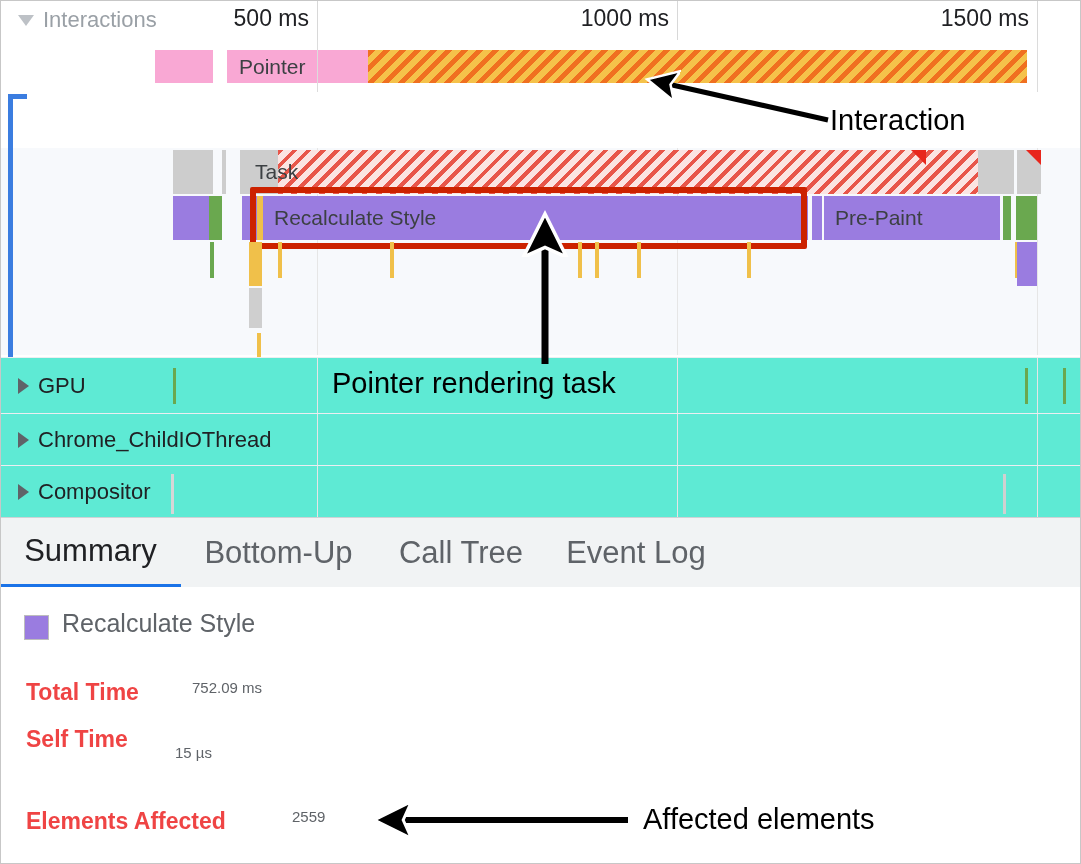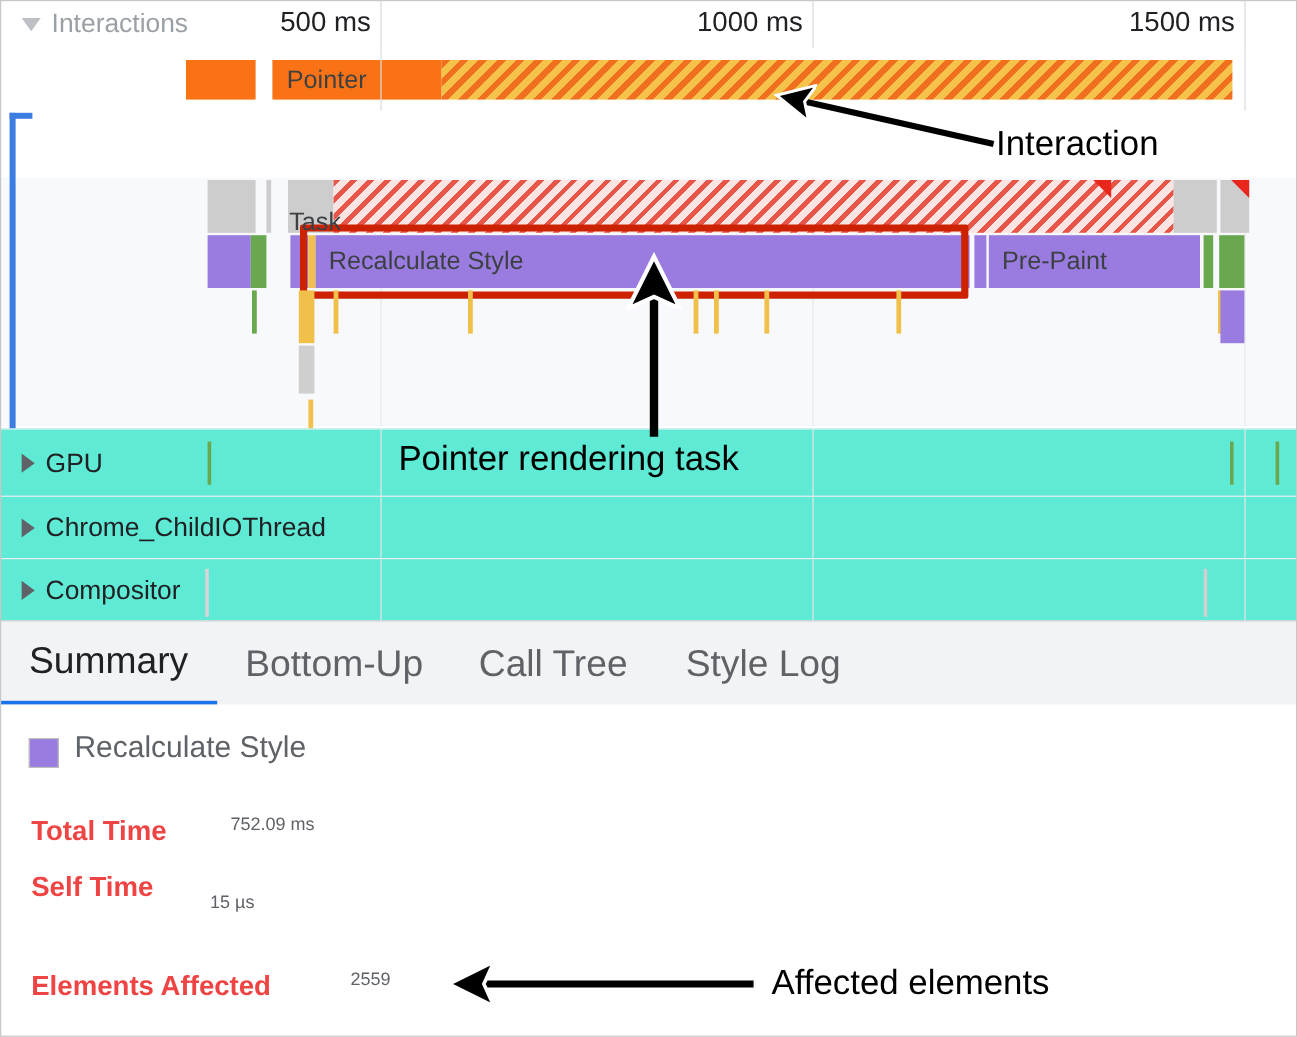--- a/index.html
+++ b/index.html
@@ -44,21 +44,21 @@
     position:absolute;top:0;height:40px;width:1px;background:#d8d8d8;
   }
   .ruler-text{
     position:absolute;top:5px;font-size:23px;color:#202124;
     transform:translateX(-100%);padding-right:8px;white-space:nowrap;
   }
 
   
   #interactions-row{left:0;top:40px;width:1081px;height:52px;background:#fff;}
   .int-bar{position:absolute;top:10px;height:33px;}
-  .int-solid{background:#f97316;}
+  .int-solid{background:#f9a8d4;}
   .int-label{
     font-size:21px;color:#3c4043;line-height:33px;padding-left:12px;
     white-space:nowrap;overflow:hidden;
   }
   .int-hatch{
     background:
       repeating-linear-gradient(135deg,
         #f07020 0px, #f07020 5px,
         #f5c24a 5px, #f5c24a 11px);
   }
@@ -184,21 +184,21 @@
     <div class="fl c-gray" style="left:222px;top:2px;width:4px;height:44px"></div>
     <div class="fl c-gray" style="left:240px;top:2px;width:38px;height:44px"></div>
     <div class="fl hatch-red" style="left:278px;top:2px;width:700px;height:44px">
       <div class="warn-tri" style="right:52px"></div>
       <div class="warn-tri" style="right:-15px"></div>
     </div>
     <div class="fl c-gray" style="left:978px;top:2px;width:36px;height:44px"></div>
     <div class="fl c-gray" style="left:1017px;top:2px;width:24px;height:44px">
       <div class="warn-tri" style="right:0px"></div>
     </div>
-    <div class="fl-txt" style="position:absolute;left:240px;top:16px;height:44px;line-height:44px;padding-left:1px;z-index:2">Task</div>
+    <div class="fl-txt" style="position:absolute;left:240px;top:2px;height:44px;line-height:44px;padding-left:15px;z-index:2">Task</div>
 
     <div class="fl c-purple" style="left:173px;top:48px;width:36px;height:44px"></div>
     <div class="fl c-green" style="left:209px;top:48px;width:13px;height:44px"></div>
     <div class="fl c-purple" style="left:242px;top:48px;width:15px;height:44px"></div>
     <div class="fl c-yellow" style="left:257px;top:48px;width:6px;height:44px"></div>
     <div class="fl c-purple" style="left:263px;top:48px;width:545px;height:44px">
       <div class="fl-txt" style="line-height:44px">Recalculate Style</div>
     </div>
     <div class="fl c-purple" style="left:812px;top:48px;width:10px;height:44px"></div>
     <div class="fl c-purple" style="left:824px;top:48px;width:176px;height:44px">
@@ -259,21 +259,21 @@
     <div class="vline" style="left:1003px;top:8px;height:40px;background:#d0d0d0"></div>
     <div class="grid-line" style="left:317px;top:0;height:52px"></div>
     <div class="grid-line" style="left:677px;top:0;height:52px"></div>
     <div class="grid-line" style="left:1037px;top:0;height:52px"></div>
   </div>
 
   <div id="tabbar" class="abs">
     <div class="tab active" style="left:0px;width:181px">Summary</div>
     <div class="tab" style="left:181px;width:195px">Bottom-Up</div>
     <div class="tab" style="left:376px;width:170px">Call Tree</div>
-    <div class="tab" style="left:546px;width:180px">Style Log</div>
+    <div class="tab" style="left:546px;width:180px">Event Log</div>
   </div>
 
   <div id="summary" class="abs">
     <div id="sum-swatch" style="left:24px;top:28px"></div>
     <div class="sum-title" style="left:62px;top:22px">Recalculate Style</div>
 
     <div class="sum-key" style="left:26px;top:92px">Total Time</div>
     <div class="sum-val" style="left:192px;top:92px">752.09 ms</div>
 
     <div class="sum-key" style="left:26px;top:139px">Self Time</div>

